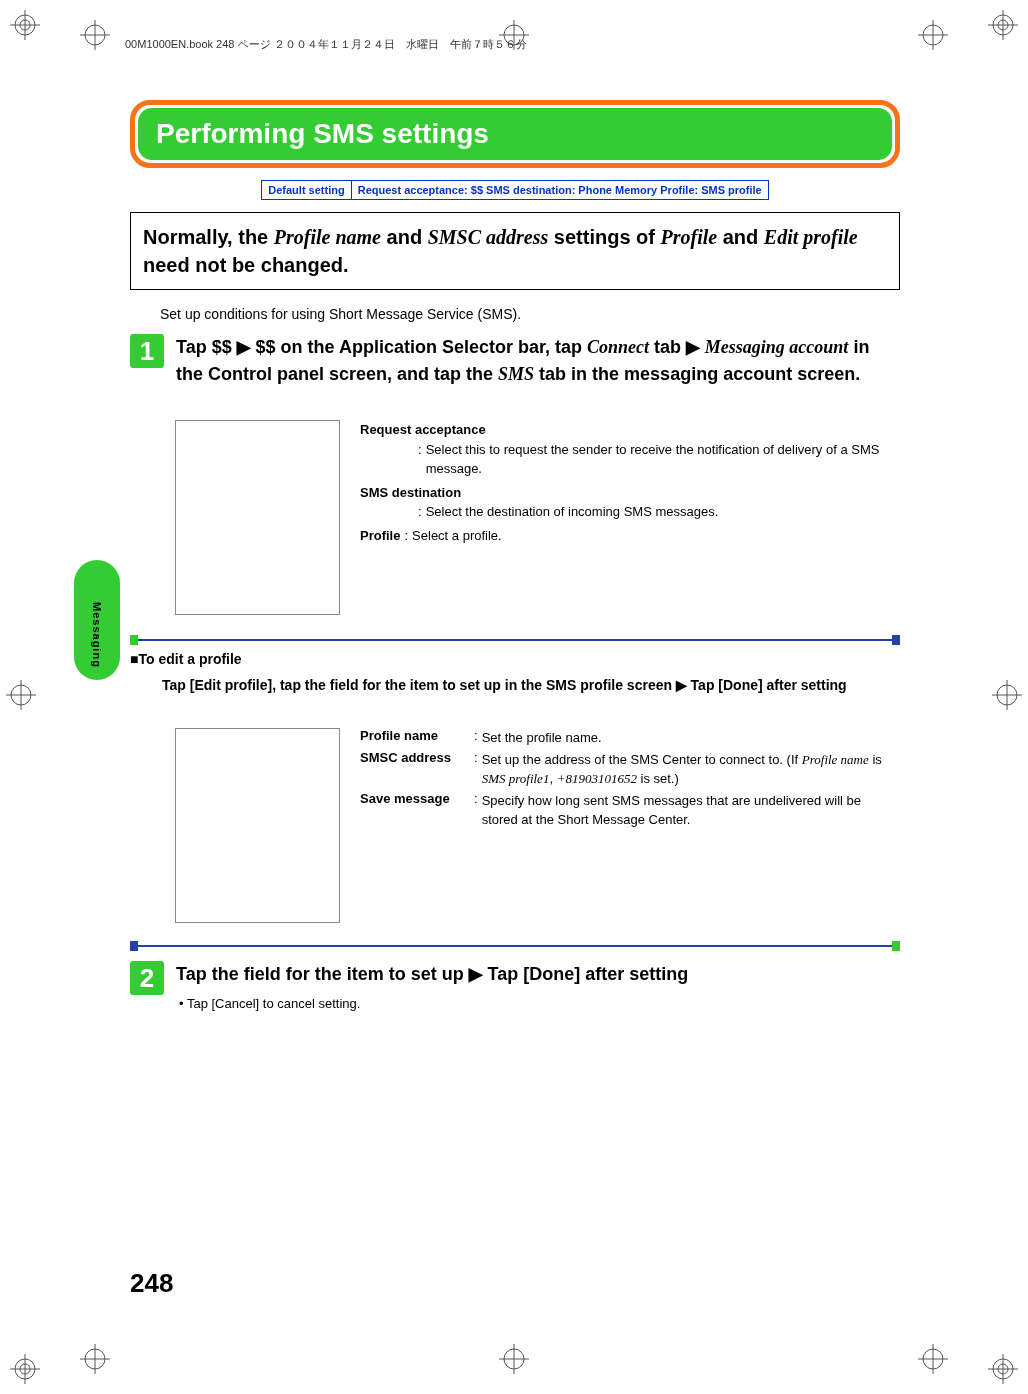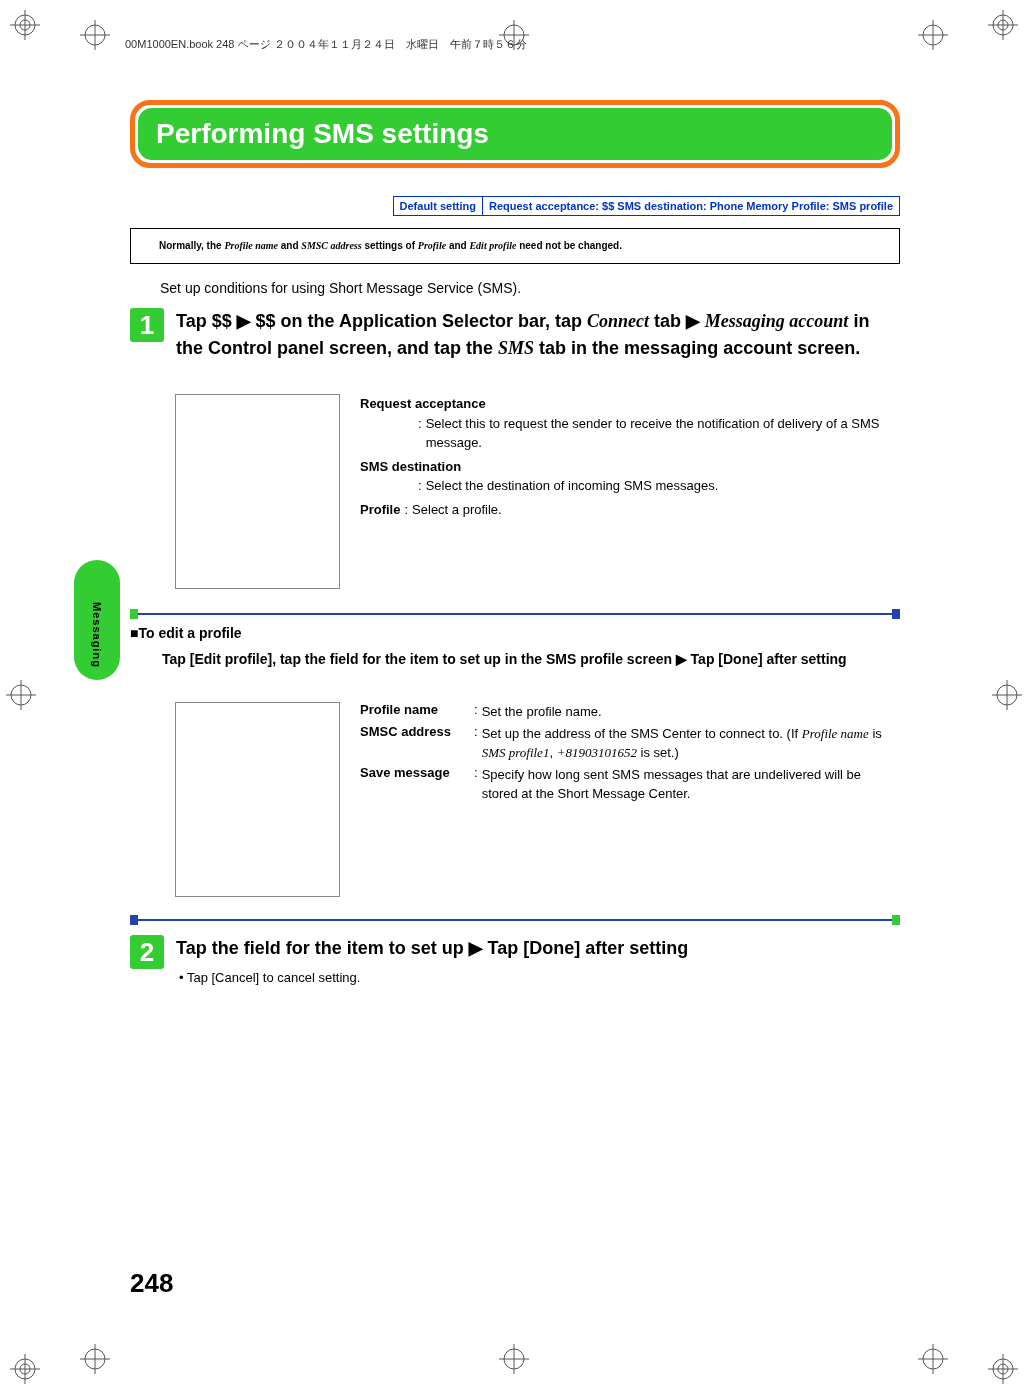--- a/index.html
+++ b/index.html
@@ -47,42 +47,42 @@
   .title-bar {
     background: #33cc33;
     color: #fff;
     font-size: 28px;
     font-weight: bold;
     padding: 10px 18px;
     border-radius: 14px;
   }
   .default-row {
     display: flex;
-    justify-content: flex-end;
-    margin-top: 28px;
+    justify-content: center;
+    margin-top: 12px;
     margin-bottom: 12px;
   }
   .default-box {
     display: flex;
     font-size: 11px;
     font-weight: bold;
     color: #0033cc;
     border: 1px solid #0033cc;
   }
   .default-label {
     padding: 3px 6px;
     border-right: 1px solid #0033cc;
   }
   .default-values {
     padding: 3px 6px;
   }
   .note-box {
     border: 1.5px solid #000;
-    padding: 10px 28px;
-    font-size: 10px;
+    padding: 10px 12px;
+    font-size: 20px;
     font-weight: bold;
     margin-bottom: 16px;
     line-height: 1.4;
   }
   .note-box .italic { font-style: italic; font-family: Georgia, serif; font-weight: bold; }
   .intro { font-size: 14px; margin-left: 30px; margin-bottom: 12px; }
   .step {
     display: flex;
     gap: 12px;
     margin-left: 0;

